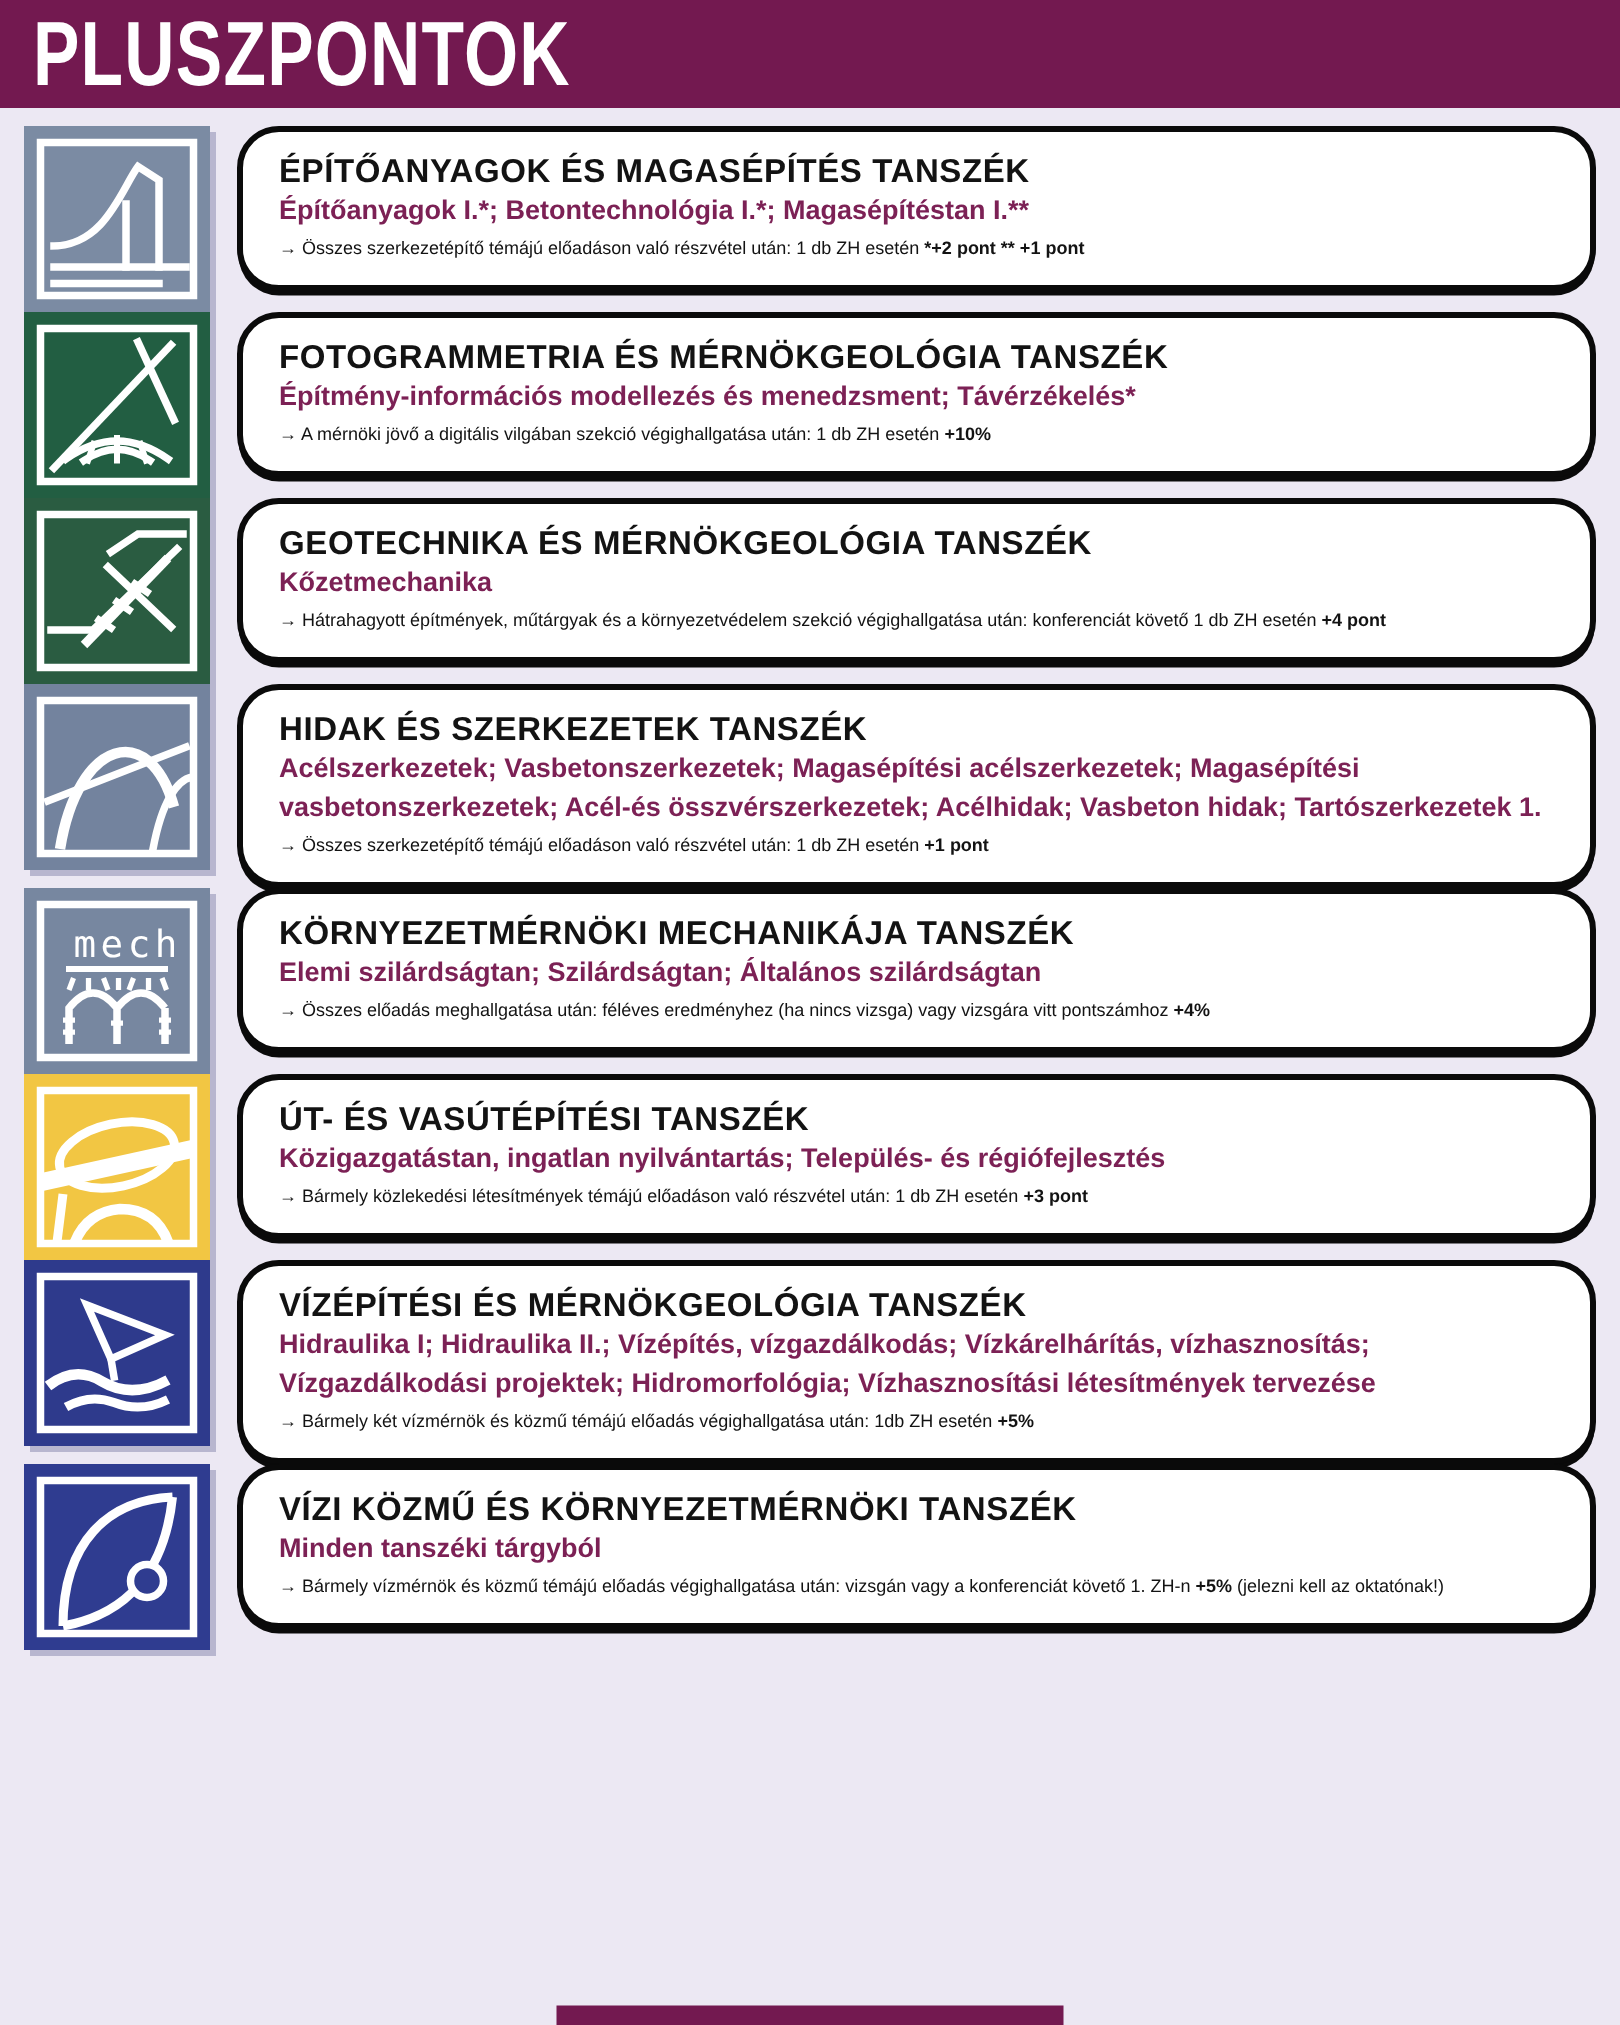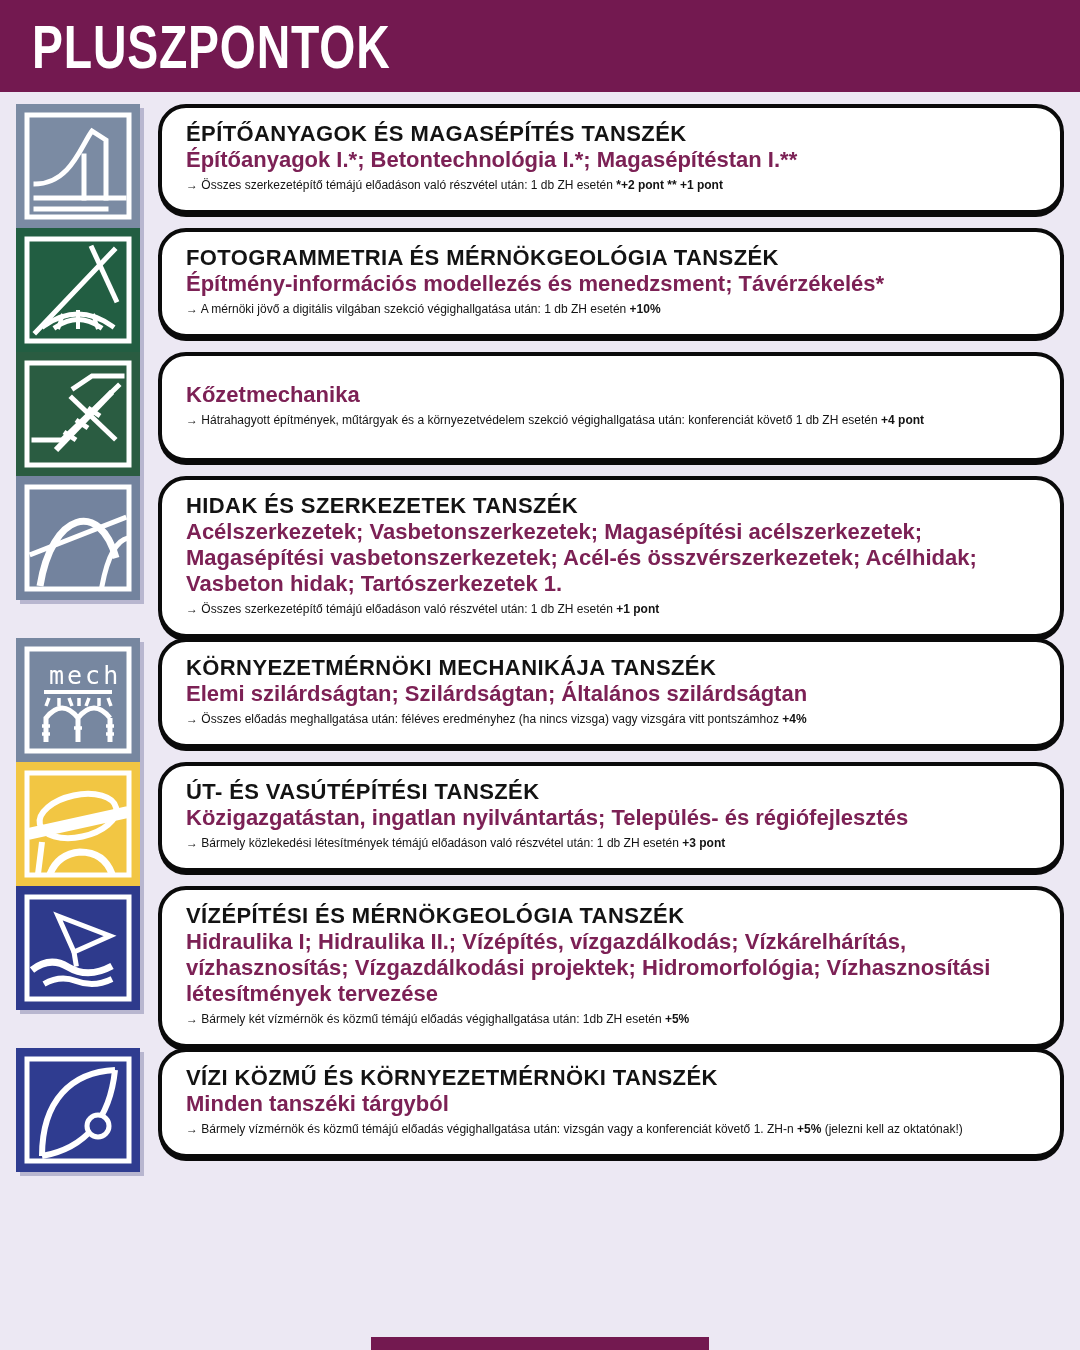--- a/index.html
+++ b/index.html
@@ -7,25 +7,25 @@
     --ink:#131313;
   }
   *{box-sizing:border-box;margin:0;padding:0;}
   html,body{width:1080px;height:1350px;overflow:hidden;}
   body{
     background:#ECE8F3;
     font-family:"Liberation Sans", sans-serif;
     position:relative;
   }
   header[data-name="page-header"]{
-    height:92px;
+    height:72px;
     background:#731950;
     display:flex;
     align-items:center;
-    padding-left:32px;
+    padding-left:22px;
   }
   .page-title{
     color:#fff;
     font-size:58px;
     font-weight:700;
     letter-spacing:1px;
     transform:scaleX(0.80) scaleY(1.05);
     transform-origin:left center;
     white-space:nowrap;
   }
@@ -60,21 +60,21 @@
     min-height:110px;
   }
   .title{
     font-size:22px;
     line-height:27px;
     font-weight:700;
     color:var(--ink);
     letter-spacing:0.4px;
   }
   .subjects{
-    font-size:22px;
+    font-size:18px;
     line-height:26px;
     font-weight:700;
     color:var(--accent);
   }
   .body{
     font-size:12px;
     line-height:25px;
     color:var(--ink);
   }
   .body .b{font-weight:700;}
@@ -136,20 +136,21 @@
         <svg viewBox="0 0 124 124">
           <rect x="11" y="11" width="102" height="102" fill="none" stroke="#fff" stroke-width="5"></rect>
           <path d="M18,88 H46 L102,34" fill="none" stroke="#fff" stroke-width="5" stroke-linecap="square"></path>
           <path d="M58,36 L76,24 H106" fill="none" stroke="#fff" stroke-width="5" stroke-linecap="square"></path>
           <path d="M40,98 L96,40" fill="none" stroke="#fff" stroke-width="6"></path>
           <path d="M56,46 L98,86" fill="none" stroke="#fff" stroke-width="5" stroke-linecap="square"></path>
           <path d="M48,80 L60,88 M60,68 L72,76 M72,56 L84,64" fill="none" stroke="#fff" stroke-width="5"></path>
         </svg>
       </div>
     <div class="card" data-name="department-card">
+      <div class="title" data-name="department-title">GEOTECHNIKA ÉS MÉRNÖKGEOLÓGIA TANSZÉK</div>
       <div class="subjects" data-name="department-subjects">Kőzetmechanika</div>
       <div class="body" data-name="department-bonus-text"><span>→ Hátrahagyott építmények, műtárgyak és a környezetvédelem szekció végighallgatása után: konferenciát követő 1 db ZH esetén </span><span class="b">+4 pont</span></div>
     </div>
   </section>
 
   <section class="row" data-name="department-row">
     <div class="icon" data-name="bridge-arch-icon" style="background: rgb(115, 131, 158);">
         <svg viewBox="0 0 124 124">
           <rect x="11" y="11" width="102" height="102" fill="none" stroke="#fff" stroke-width="5"></rect>
           <path d="M24,110 C36,36 84,24 100,82" fill="none" stroke="#fff" stroke-width="7"></path>

